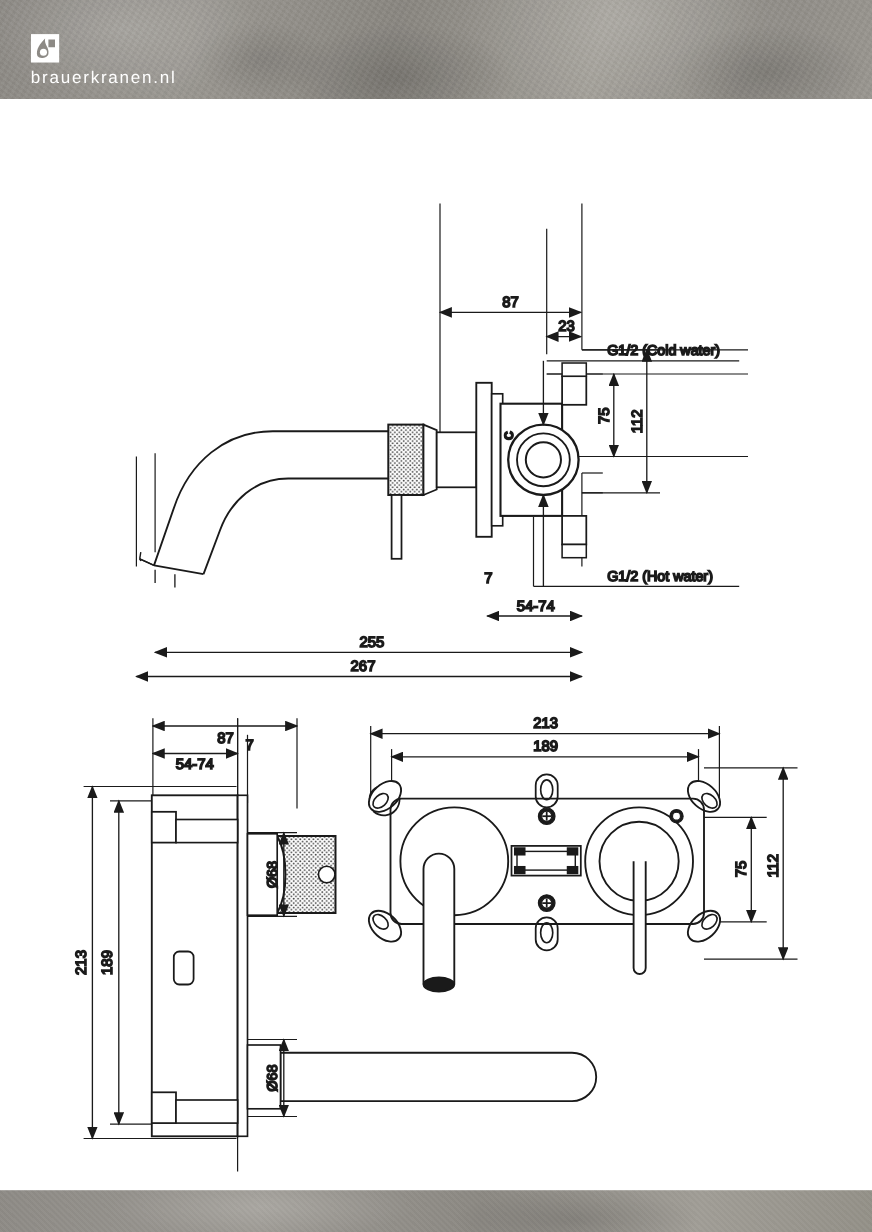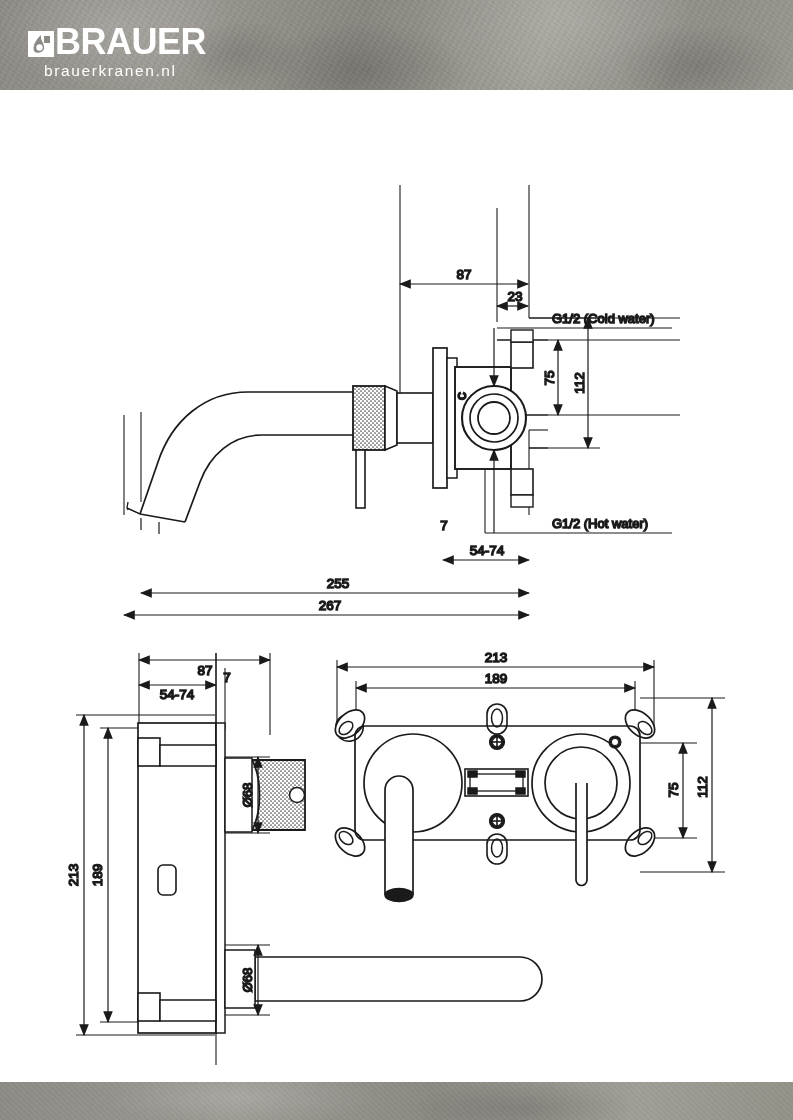--- a/index.html
+++ b/index.html
@@ -29,21 +29,21 @@
   }
   #footer-band::after{content:"";position:absolute;inset:0;opacity:.45;
     background-image:repeating-linear-gradient(44deg, rgba(255,255,255,.05) 0 2px, rgba(0,0,0,.045) 2px 4px);
   }
 
   
   #logo{position:absolute;left:28px;top:24px;width:240px;height:56px;}
   .logo-word{font-size:36px;font-weight:bold;color:#fff;letter-spacing:-0.5px;
     line-height:36px;white-space:nowrap;font-family:"Liberation Sans",sans-serif;}
   .logo-sub{font-size:15.5px;color:#fff;letter-spacing:1.6px;line-height:18px;
-    margin-top:2px;white-space:nowrap;font-family:"Liberation Sans",sans-serif;margin-left:16px;}
+    margin-top:2px;white-space:nowrap;font-family:"Liberation Sans",sans-serif;}
   .logo-mark{display:inline-block;width:26px;height:26px;vertical-align:-3px;
     margin-right:1px;position:relative;}
 
   
   #drawing{position:absolute;left:0;top:90px;width:793px;height:771px;}
   svg{display:block;}
   text{font-family:"Liberation Sans",sans-serif;fill:#1a1a1a;}
 </style>
 </head>
 <body>
@@ -52,21 +52,21 @@
 
 <div id="logo">
   <div class="logo-word">
     <span class="logo-mark">
       <svg width="26" height="26" viewBox="0 0 26 26">
         <rect x="0" y="0" width="26" height="26" fill="#ffffff"></rect>
         <path d="M6 20 C4 14 9 8 13 4 C12 10 17 12 16 18 C15 22 8 23 6 20 Z" fill="#8d8a85"></path>
         <circle cx="11.5" cy="16.5" r="3.2" fill="#ffffff"></circle>
         <path d="M16 5 L22 5 L22 12 L16 12 Z" fill="#8d8a85"></path>
       </svg>
-    </span><span>BRAUER</span>
+    </span>
   </div>
   <div class="logo-sub">brauerkranen.nl</div>
 </div>
 
 <div id="drawing">
 <svg width="793" height="992" viewBox="0 0 793 992" xmlns="http://www.w3.org/2000/svg">
   <defs>
     <marker id="ar" markerWidth="10" markerHeight="8" refX="9" refY="4" orient="auto">
       <path d="M0,0 L10,4 L0,8 z" fill="#1a1a1a"></path>
     </marker>

